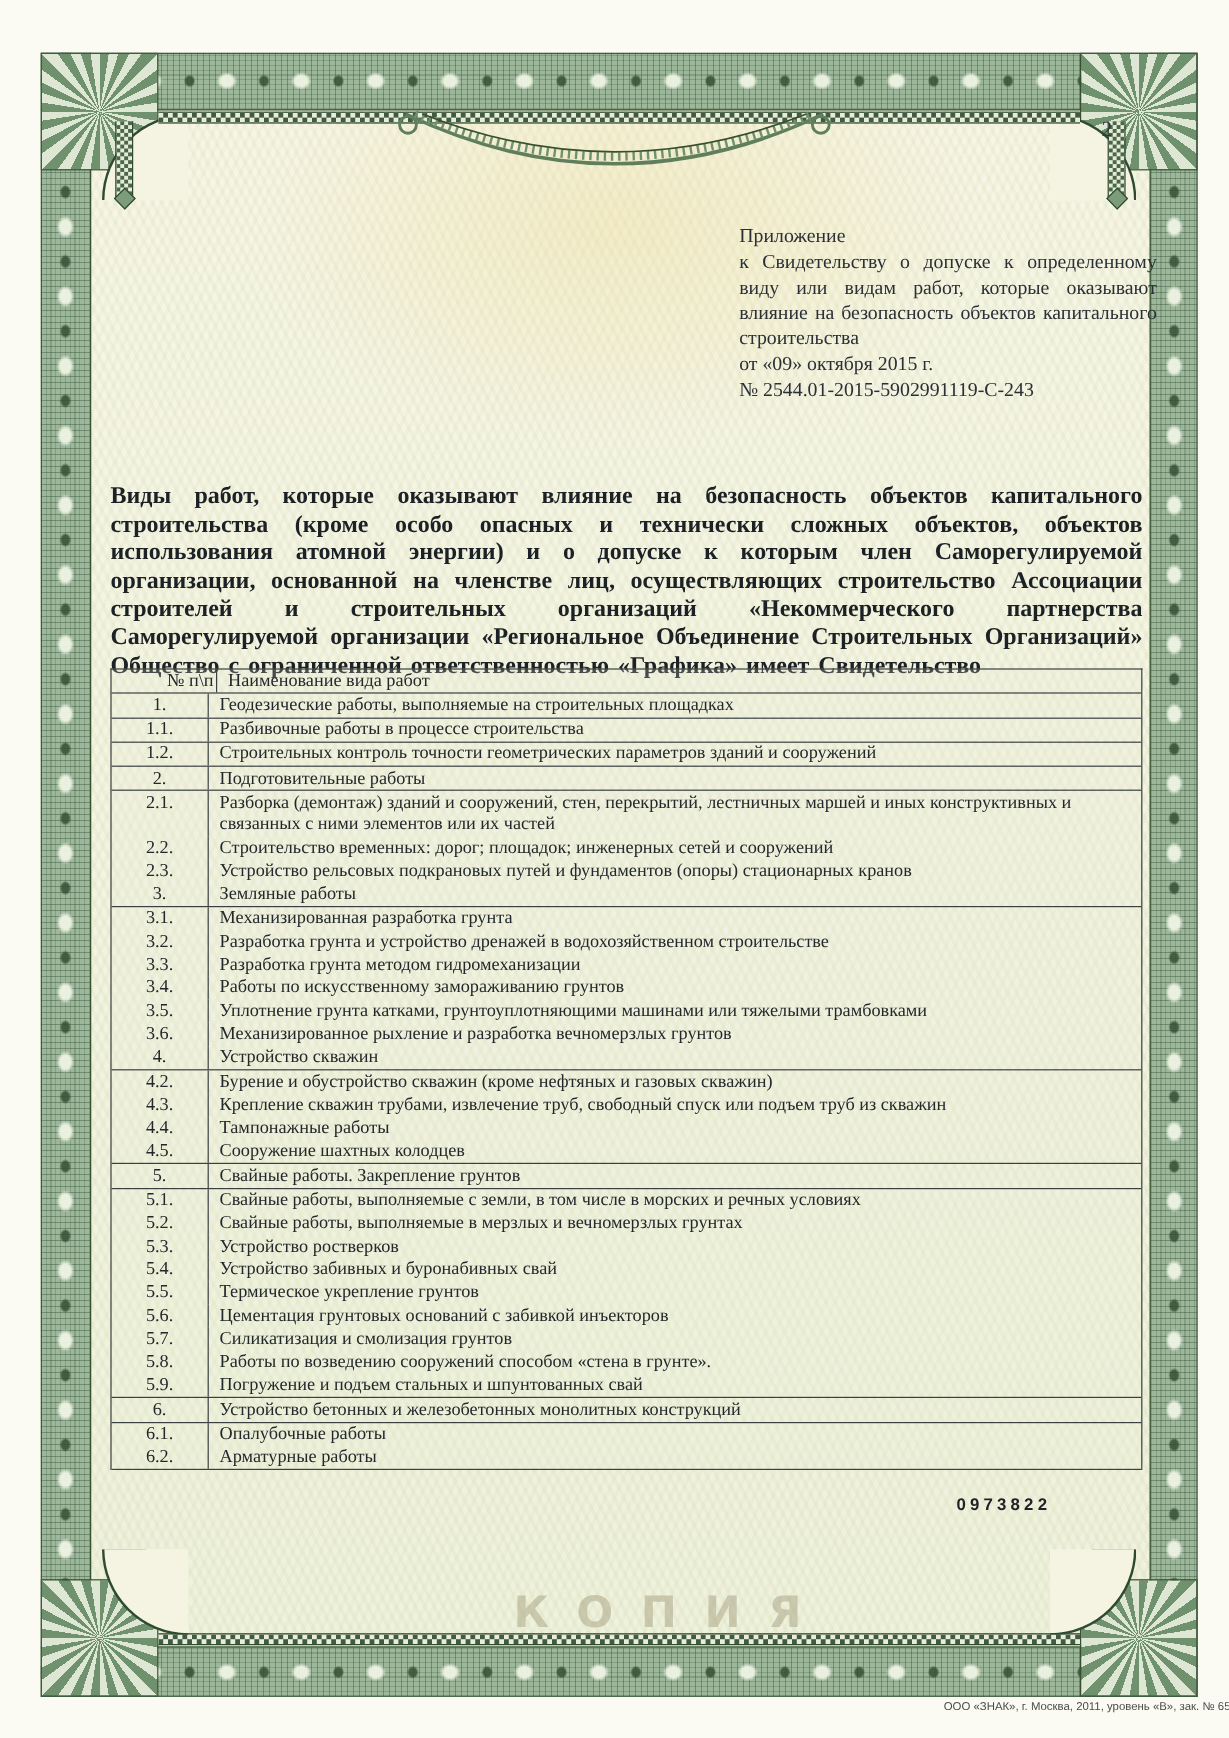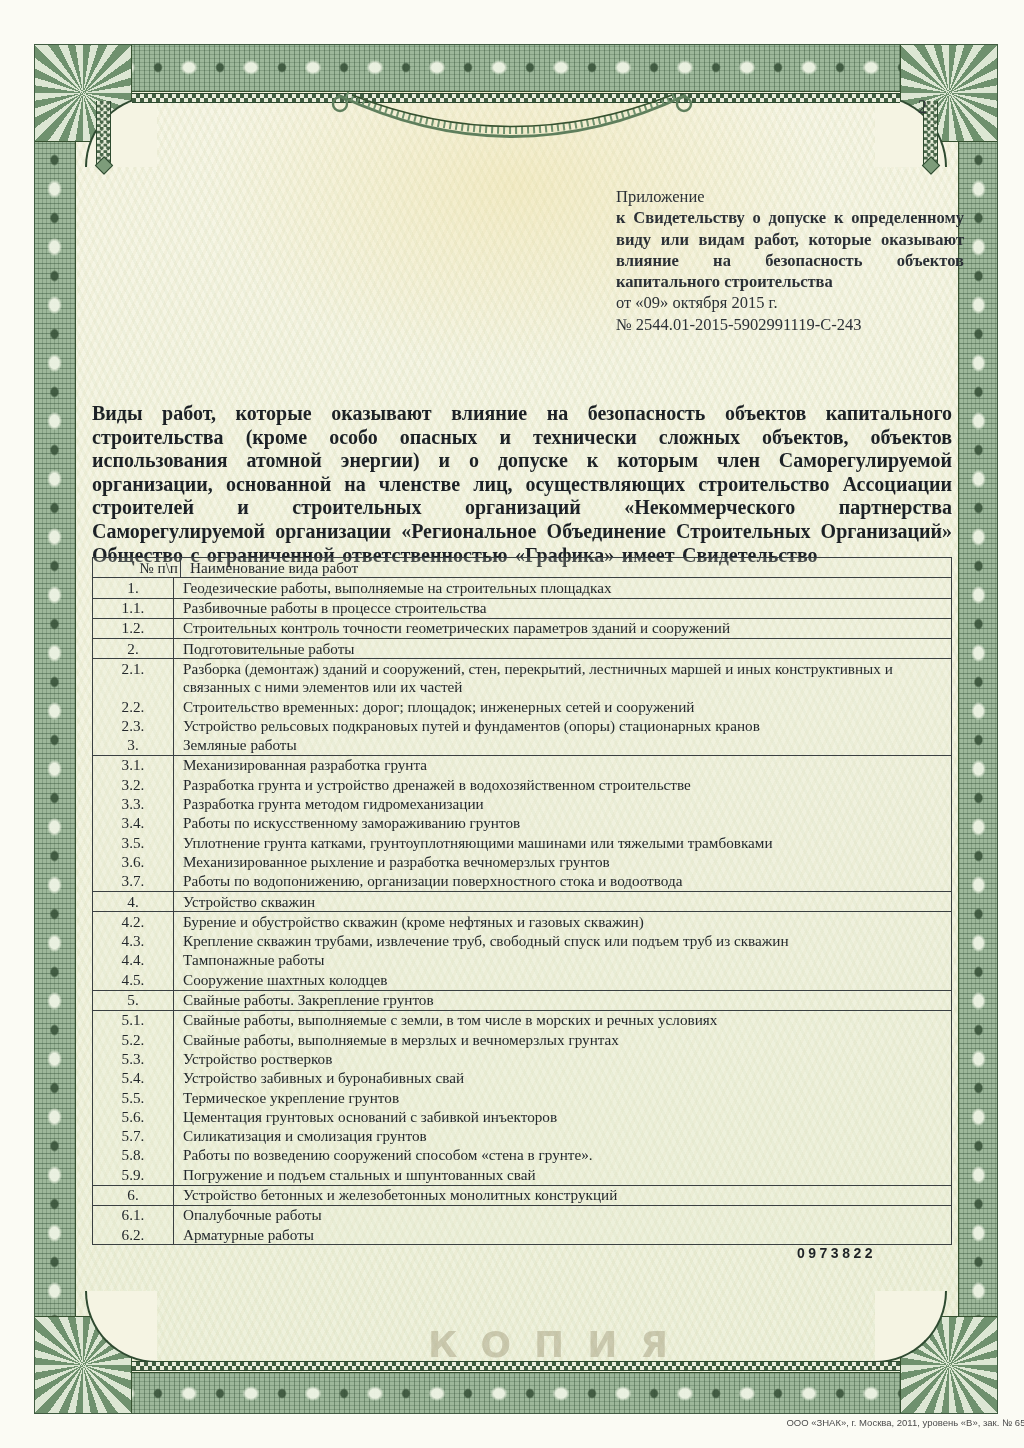--- a/index.html
+++ b/index.html
@@ -79,21 +79,21 @@
     background:repeating-conic-gradient(#4a674a 0 25%, #e6ebd8 0 50%) 0 0/6.5px 6.5px;
     border:1px solid #2e4a30;border-top:none;
   }
   .pendant::after{content:"";position:absolute;left:50%;bottom:-9px;width:11px;height:11px;transform:translateX(-50%) rotate(45deg);background:#7d9c7a;border:1px solid #2e4a30;}
   .pendant-left{left:96px;top:101px;}
   .pendant-right{right:86px;top:101px;}
   .deco-svg{position:absolute;left:0;top:0;pointer-events:none;}
   
   .page-number{position:absolute;left:918px;top:97px;font-size:18px;color:#33383c;}
   .annex{position:absolute;left:588px;top:186px;width:348px;font-size:16.5px;line-height:21.3px;color:#2b3036;margin-left:28px;}
-  .annex .annex-body{text-align:justify;font-weight:bold;}
+  .annex .annex-body{text-align:justify;}
   .intro{
     position:absolute;left:92px;top:366px;width:860px;
     font-weight:bold;font-size:20px;line-height:23.6px;color:#1c2126;
     text-align:justify;word-spacing:2.5px;margin-top:36px;
   }
   .worktable{
     position:absolute;left:92px;top:557px;width:858px;
     border:1.6px solid #3a4042;border-bottom:none;
     font-size:15.2px;line-height:18.3px;color:#23282c;
     background:rgba(232,239,214,.22);
@@ -212,24 +212,20 @@
       </div>
       <div class="trow">
         <div class="cnum">3.5.</div>
         <div class="cname">Уплотнение грунта катками, грунтоуплотняющими машинами или тяжелыми трамбовками</div>
       </div>
       <div class="trow">
         <div class="cnum">3.6.</div>
         <div class="cname">Механизированное рыхление и разработка вечномерзлых грунтов</div>
       </div>
       <div class="trow sep">
-        <div class="cnum">3.7.</div>
-        <div class="cname">Работы по водопонижению, организации поверхностного стока и водоотвода</div>
-      </div>
-      <div class="trow sep">
         <div class="cnum">4.</div>
         <div class="cname">Устройство скважин</div>
       </div>
       <div class="trow">
         <div class="cnum">4.2.</div>
         <div class="cname">Бурение и обустройство скважин (кроме нефтяных и газовых скважин)</div>
       </div>
       <div class="trow">
         <div class="cnum">4.3.</div>
         <div class="cname">Крепление скважин трубами, извлечение труб, свободный спуск или подъем труб из скважин</div>

